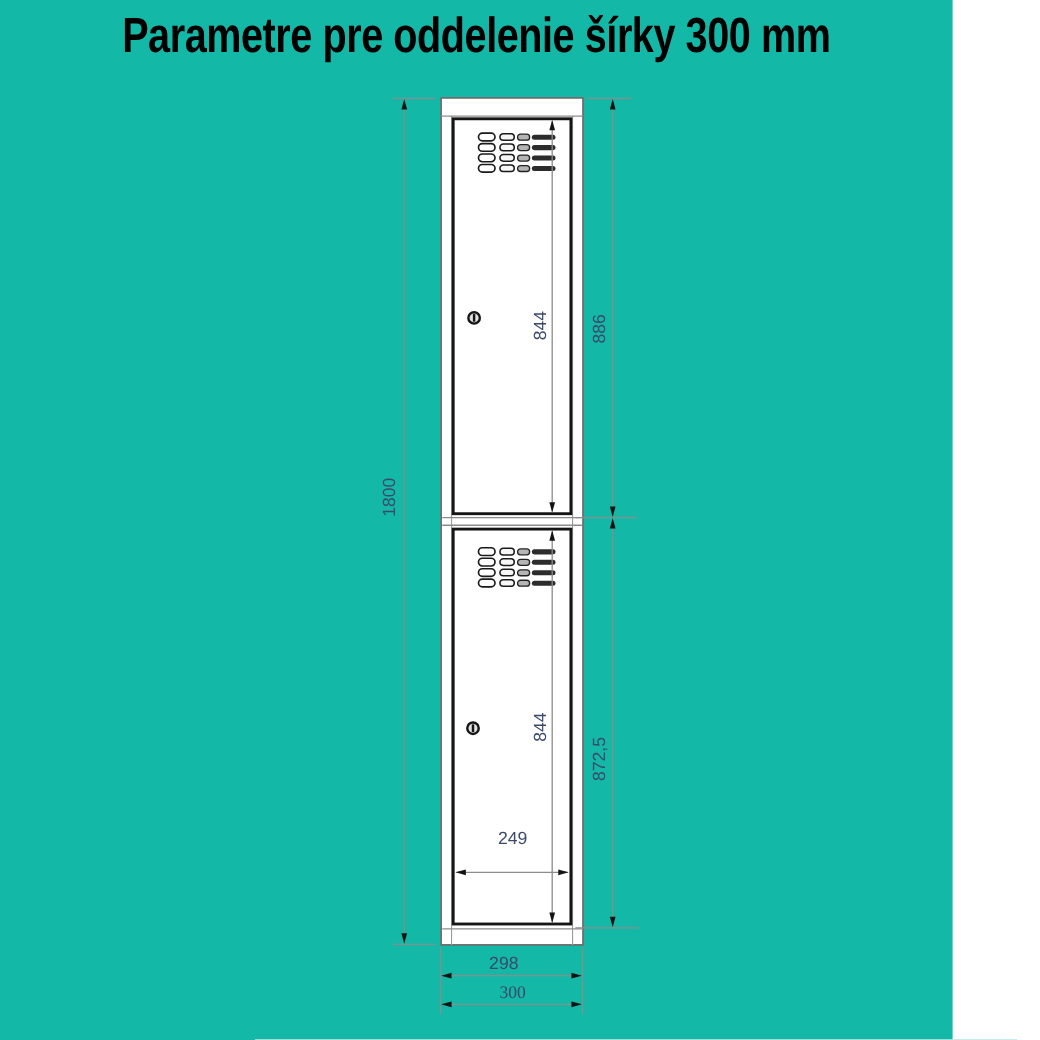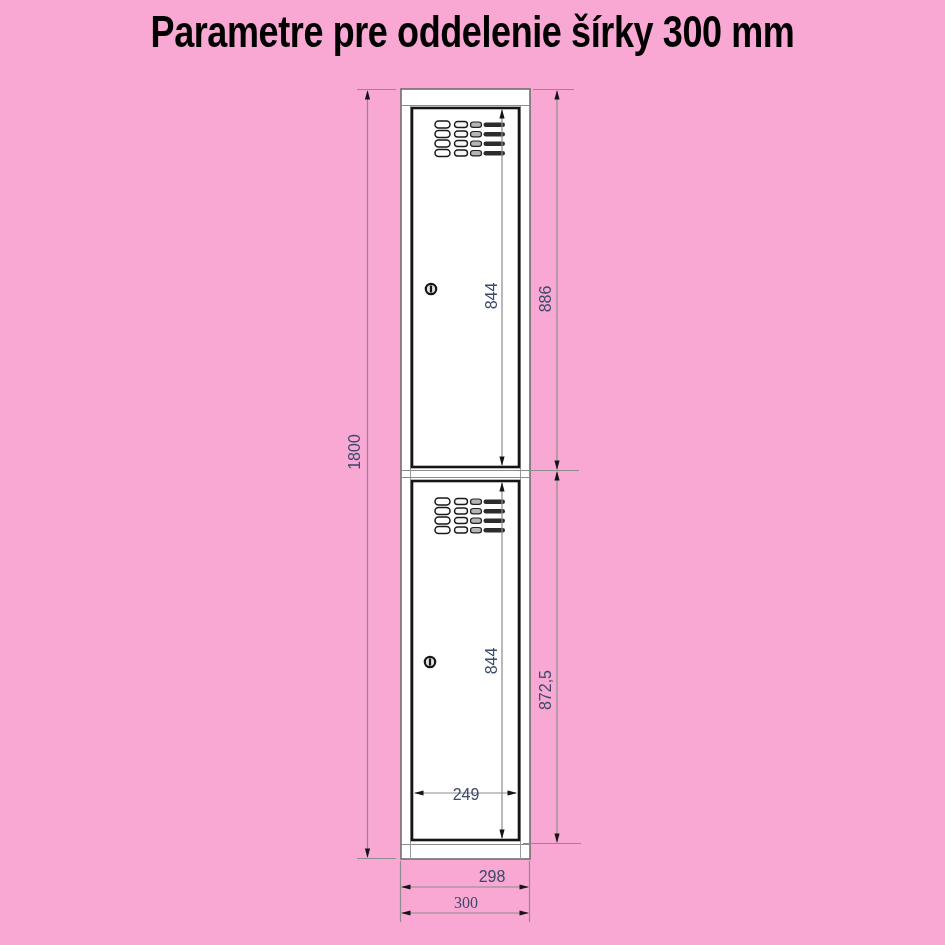--- a/index.html
+++ b/index.html
@@ -6,23 +6,23 @@
     margin: 0;
     padding: 0;
     width: 945px;
     height: 945px;
     background: #ffffff;
     overflow: hidden;
     font-family: "Liberation Sans", sans-serif;
   }
   .page {
     position: relative;
-    width: 945px;
+    width: 866px;
     height: 945px;
-    background: #f9a8d4;
+    background: #14b8a6;
   }
   .title {
     position: absolute;
     left: 0;
     right: 0;
     top: 6px;
     text-align: center;
     font-weight: bold;
     font-size: 45px;
     color: #000000;
@@ -158,19 +158,19 @@
   <span class="dim-label vert" style="left:355px; top:452px;">1800</span>
 
   <span class="dim-label vert" style="left:546px; top:299px;">886</span>
 
   <span class="dim-label vert" style="left:492px; top:296px;">844</span>
 
   <span class="dim-label vert" style="left:546px; top:690px;">872,5</span>
 
   <span class="dim-label vert" style="left:492px; top:661px;">844</span>
 
-  <span class="dim-label" style="left:466px; top:795px;">249</span>
+  <span class="dim-label" style="left:466px; top:763px;">249</span>
 
-  <span class="dim-label" style="left:492px; top:877px;">298</span>
+  <span class="dim-label" style="left:458px; top:877px;">298</span>
 
   <span class="dim-label" style="left:466px; top:903px;font-family:Liberation Serif, serif;">300</span>
 
 </div>
 
 </body></html>

